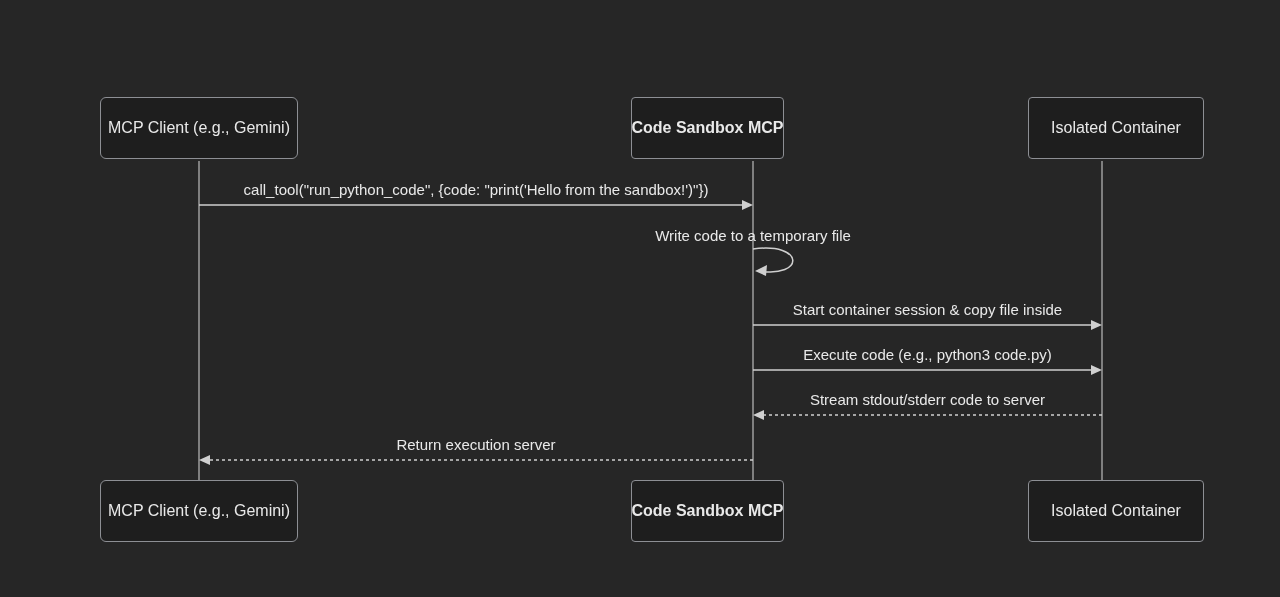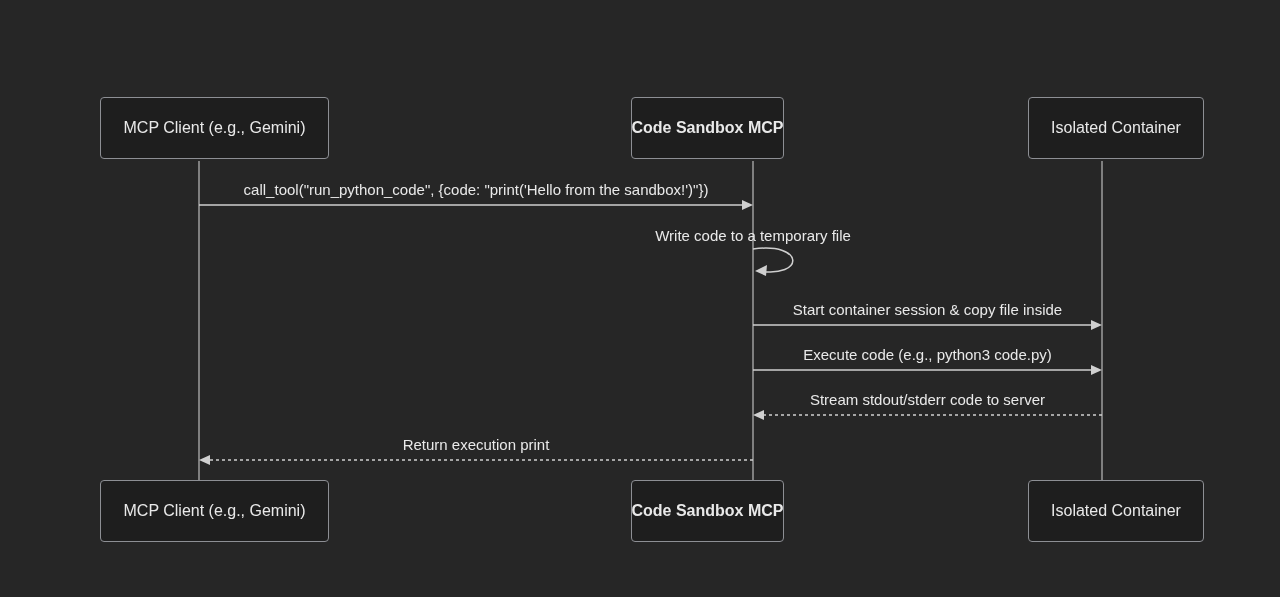--- a/index.html
+++ b/index.html
@@ -29,21 +29,21 @@
     height:62px;
     background:var(--actor-fill);
     border:1px solid var(--actor-border);
     border-radius:4px;
     display:flex;align-items:center;justify-content:center;
     font-size:16px;
     color:var(--text);
     box-sizing:border-box;
     white-space:nowrap;
   }
-  .actor-a{left:100px;width:229px;}
+  .actor-a{left:100px;width:198px;border-radius:6px;}
   .actor-b{left:631px;width:153px;font-weight:bold;}
   .actor-c{left:1028px;width:176px;}
   .row-top{top:97px;}
   .row-bottom{top:480px;}
   .msg-label{
     position:absolute;
     font-size:15px;
     line-height:19px;
     height:19px;
     text-align:center;
@@ -102,15 +102,15 @@
   </div>
   <div class="actor-box actor-c row-bottom">
     <span>Isolated Container</span>
   </div>
 
   <div class="msg-label span-left" style="top:180px">call_tool("run_python_code", {code: "print('Hello from the sandbox!')"})</div>
   <div class="msg-label span-self" style="top:226px">Write code to a temporary file</div>
   <div class="msg-label span-right" style="top:300px">Start container session &amp; copy file inside</div>
   <div class="msg-label span-right" style="top:345px">Execute code (e.g., python3 code.py)</div>
   <div class="msg-label span-right" style="top:390px">Stream stdout/stderr code to server</div>
-  <div class="msg-label span-left" style="top:435px">Return execution print</div>
+  <div class="msg-label span-left" style="top:435px">Return execution server</div>
 
 </div>
 
 </body></html>

